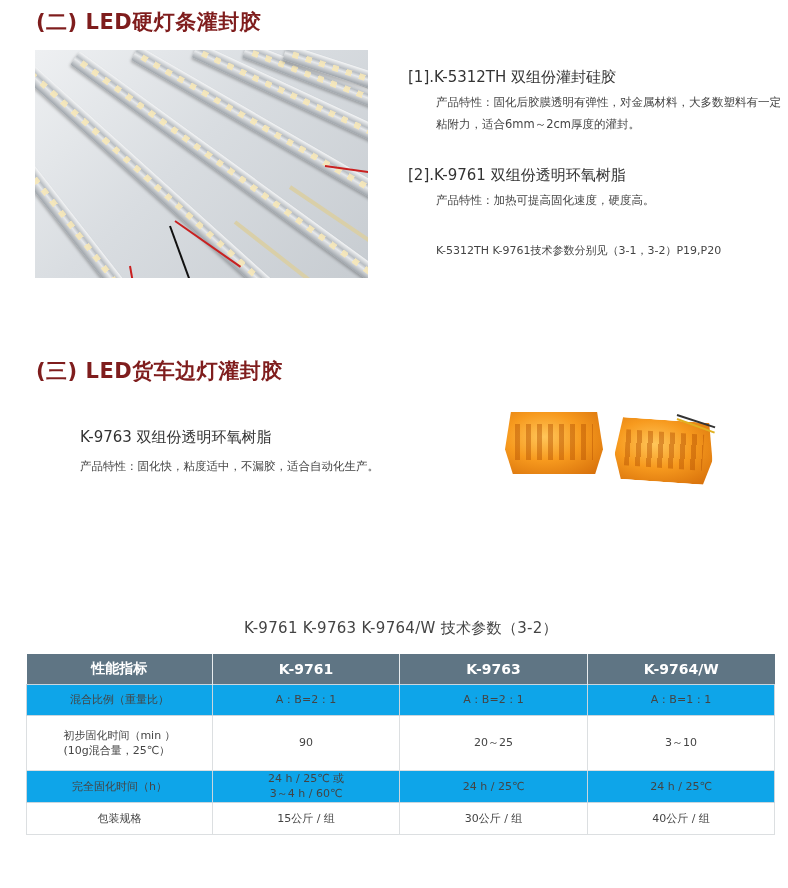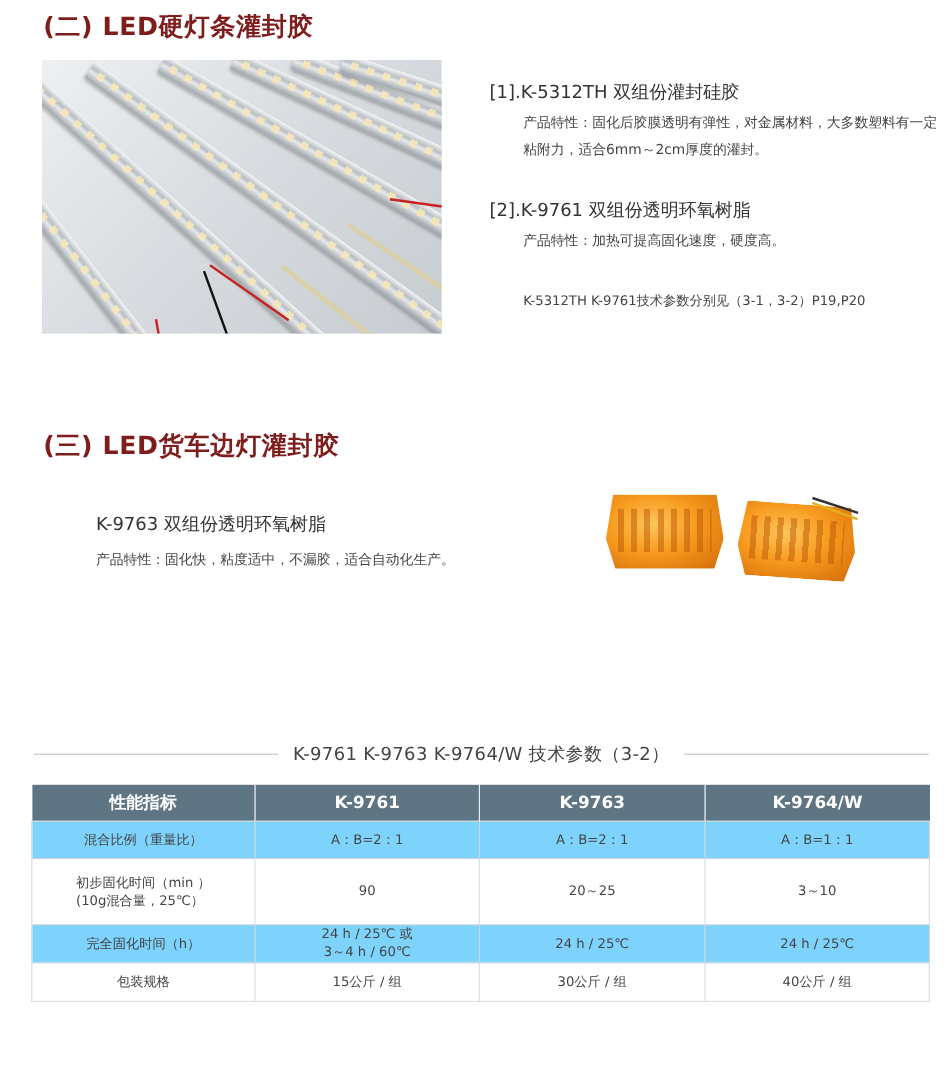--- a/index.html
+++ b/index.html
@@ -46,38 +46,38 @@
   .product-name { font-size: 15px; color: #333; white-space: nowrap; }
   .product-desc { font-size: 11.5px; color: #444; line-height: 22px; }
   #p1 { left: 408px; top: 52px; margin-top: 16px; }
   #p1 .product-desc { margin-left: 28px; margin-top: 4px; width: 350px; }
   #p2 { left: 408px; top: 166px; }
   #p2 .product-desc { margin-left: 28px; margin-top: 4px; }
   #ref-note { position: absolute; left: 436px; top: 243px; font-size: 11px; color: #444; white-space: nowrap; }
   #p3 { left: 80px; top: 428px; }
   #p3 .product-desc { margin-top: 8px; }
 
-  #table-title-row { position: absolute; left: 28px; top: 618px; width: 746px; height: 20px; display: flex; align-items: center; }
+  #table-title-row { position: absolute; left: 28px; top: 618px; width: 746px; height: 20px; display: flex; align-items: center; flex-direction: column; }
   #table-title-row .rule { flex: 1; height: 1px; background: #c9c9c9; }
   #table-title { font-size: 15px; color: #444; padding: 0 12px; white-space: nowrap; letter-spacing: 0.3px; }
 
   #spec-table {
     position: absolute; left: 26px; top: 654px; width: 748px;
     border-collapse: collapse; table-layout: fixed;
   }
   #spec-table th {
     background: #5f7584; color: #ffffff; font-size: 14px; font-weight: bold;
     height: 30px; border-left: 1px solid #e8ecee; text-align: center;
   }
   #spec-table th:first-child { border-left: none; }
   #spec-table td {
     font-size: 11px; color: #444; text-align: center; line-height: 15px;
     border: 1px solid #dcdfe1;
   }
-  #spec-table tr.alt td { background: #7dd3fc; border-color: #c9d6de; }
+  #spec-table tr.alt td { background: #0ea5e9; border-color: #c9d6de; }
   .cell-lines { display: inline-block; text-align: left; }
   .cell-center { display: inline-block; text-align: center; }
 </style>
 </head>
 <body>
 
 <div id="sec2-title" class="section-title">(二) LED硬灯条灌封胶</div>
 
 <div id="led-strip-photo" class="photo">
   <div class="bar" style="left:-40px; top:70px; transform: rotate(52deg);"></div>

